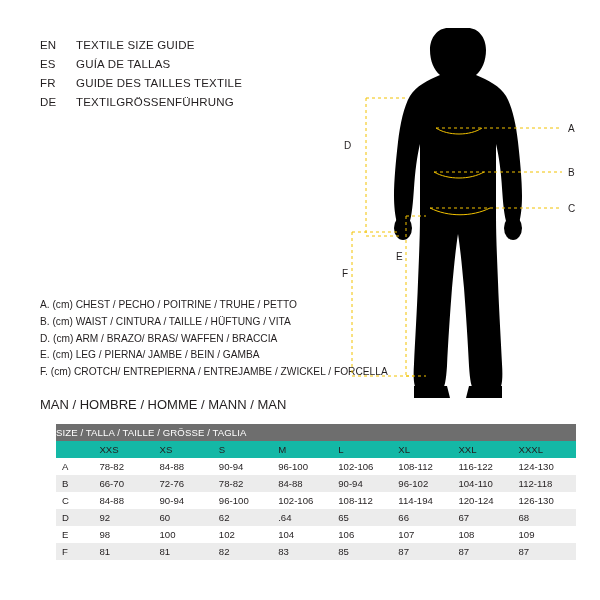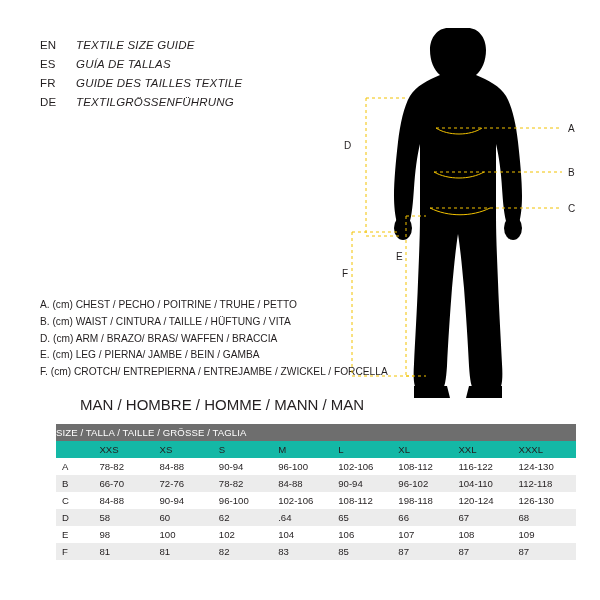--- a/index.html
+++ b/index.html
@@ -37,45 +37,43 @@
     letter-spacing: .2px;
   }
   .title-lang {
     width: 36px;
     flex: 0 0 36px;
     color: #231f20;
   }
   .title-text {
     color: #231f20;
     white-space: nowrap;
-    font-style: italic;
   }
 
   
   .legend {
     position: absolute;
     left: 40px;
     top: 297px;
     width: 340px;
   }
   .legend-row {
     font-size: 10.2px;
     line-height: 16.8px;
     white-space: nowrap;
     color: #231f20;
   }
   .legend-note {
     position: absolute;
     left: 40px;
     top: 397px;
-    font-size: 15px;
+    font-size: 13px;
     line-height: 16px;
     color: #231f20;
     white-space: nowrap;
-    margin-left: 40px;
   }
 
   
   .figure {
     position: absolute;
     left: 330px;
     top: 20px;
     width: 260px;
     height: 390px;
   }
@@ -284,27 +282,27 @@
           <td class="cx">104-110</td>
           <td class="cx">112-118</td>
         </tr>
         <tr class="row-alt">
           <td class="c0">C</td>
           <td class="cx">84-88</td>
           <td class="cx">90-94</td>
           <td class="cx">96-100</td>
           <td class="cx">102-106</td>
           <td class="cx">108-112</td>
-          <td class="cx">198-118</td>
+          <td class="cx">114-194</td>
           <td class="cx">120-124</td>
           <td class="cx">126-130</td>
         </tr>
         <tr class="row-plain">
           <td class="c0">D</td>
-          <td class="cx">58</td>
+          <td class="cx">92</td>
           <td class="cx">60</td>
           <td class="cx">62</td>
           <td class="cx">.64</td>
           <td class="cx">65</td>
           <td class="cx">66</td>
           <td class="cx">67</td>
           <td class="cx">68</td>
         </tr>
         <tr class="row-alt">
           <td class="c0">E</td>

